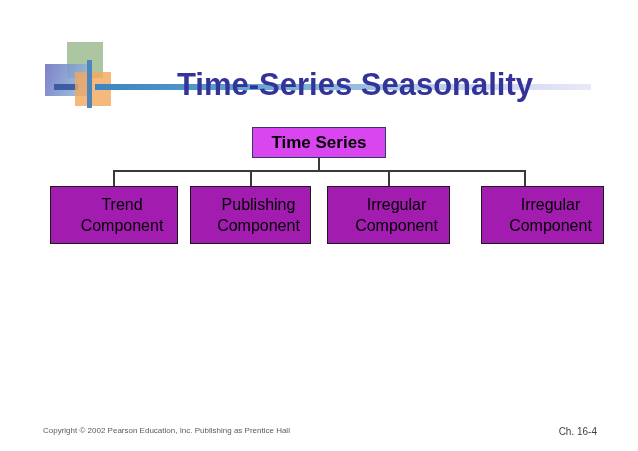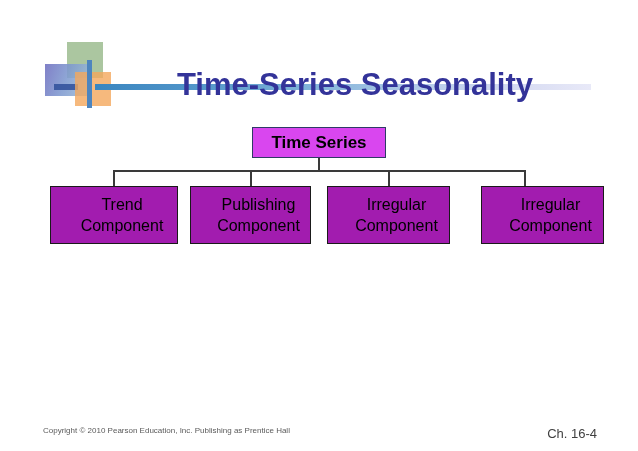--- a/index.html
+++ b/index.html
@@ -168,21 +168,21 @@
     left: 43px;
     top: 426px;
     font-size: 8px;
     color: #5a5a5a;
     white-space: nowrap;
   }
   #footer-chapter {
     position: absolute;
     right: 41px;
     top: 426px;
-    font-size: 13px;
+    font-size: 10px;
     color: #3f3f3f;
     white-space: nowrap;
   }
 </style>
 </head>
 <body>
 
 <div id="slide-logo">
   <div class="logo-sq logo-green"></div>
   <div class="logo-sq logo-blue"></div>
@@ -223,15 +223,15 @@
     <span class="line2">Component</span>
   </div>
 
   <div class="node node-child" id="node-irregular">
     <span class="line1">Irregular</span>
     <span class="line2">Component</span>
   </div>
 
 </div>
 
-<div id="footer-copyright">Copyright © 2010 Pearson Education, Inc. Publishing as Prentice Hall</div>
+<div id="footer-copyright">Copyright © 2002 Pearson Education, Inc. Publishing as Prentice Hall</div>
 
 <div id="footer-chapter">Ch. 16-4</div>
 
 </body></html>

